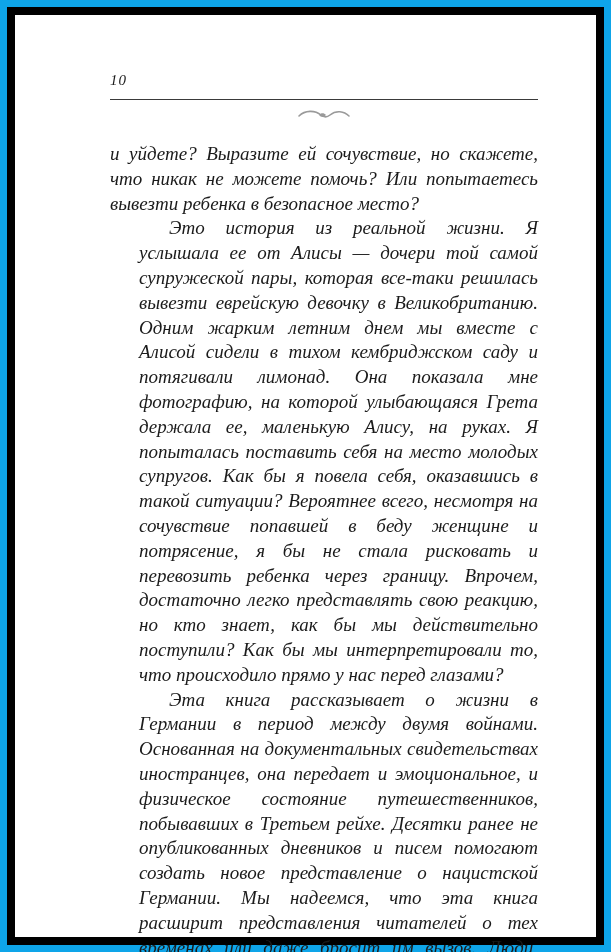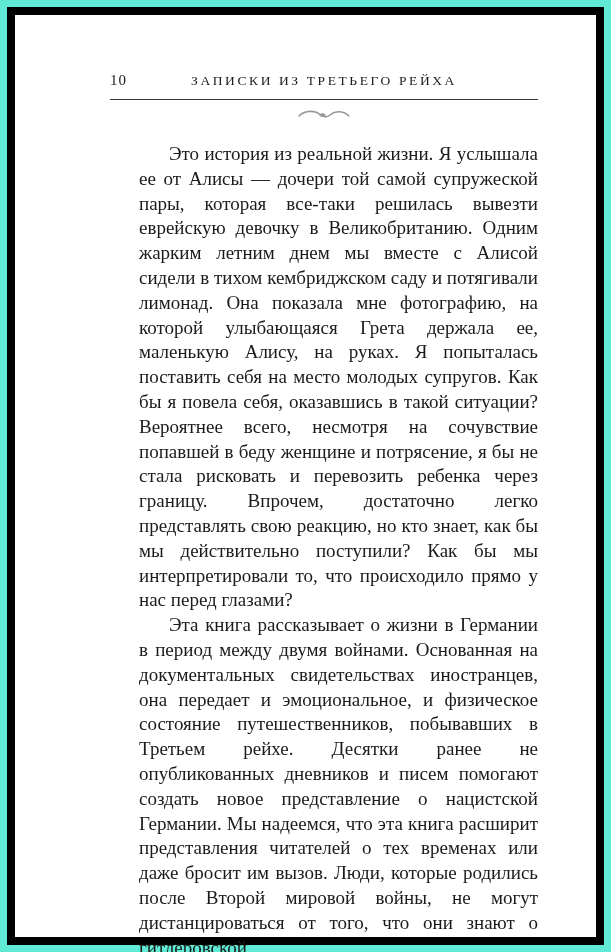--- a/index.html
+++ b/index.html
@@ -4,23 +4,24 @@
 <style>
   html, body {
     margin: 0;
     padding: 0;
     background: #ffffff;
   }
   .stage {
     position: relative;
     width: 611px;
     height: 952px;
-    background: #5eead4;
+    background: #0ea5e9;
     overflow: hidden;
     font-family: "Liberation Serif", "DejaVu Serif", serif;
+    font-style: italic;
   }
   .frame {
     position: absolute;
     left: 7px;
     top: 7px;
     right: 7px;
     bottom: 7px;
     border: 8px solid #000000;
     background: #ffffff;
     box-sizing: border-box;
@@ -85,32 +86,32 @@
 </style>
 </head>
 <body>
 
 <div class="stage">
   <div class="frame">
     <div class="content">
 
       <div class="header">
         <span class="page-number">10</span>
-        <span class="running-title">ЗАПИСКИ ИЗ ТРЕТЬЕГО РЕЙХА</span>
       </div>
 
       <hr class="header-rule">
 
       <div class="ornament-wrap">
         <svg width="54" height="14" viewBox="0 0 54 14" aria-hidden="true">
           <path d="M2 8 C 8 2, 18 2, 24 7 C 27 9.5, 30 9.5, 33 7 C 39 2, 47 3, 52 8" fill="none" stroke="#9a9a9a" stroke-width="1.6" stroke-linecap="round"></path>
           <path d="M22 7 C 24 4.5, 27 4.5, 29 7 C 27 9.5, 24 9.5, 22 7 Z" fill="#9a9a9a"></path>
         </svg>
       </div>
 
       <div class="body-text">
+        <p>и уйдете? Выразите ей сочувствие, но скажете, что никак не можете помочь? Или попытаетесь вывезти ребенка в безопасное место?</p>
         <p class="indent">Это история из реальной жизни. Я услышала ее от Алисы — дочери той самой супружеской пары, которая все-таки решилась вывезти еврейскую девочку в Великобританию. Одним жарким летним днем мы вместе с Алисой сидели в тихом кембриджском саду и потягивали лимонад. Она показала мне фотографию, на которой улыбающаяся Грета держала ее, маленькую Алису, на руках. Я попыталась поставить себя на место молодых супругов. Как бы я повела себя, оказавшись в такой ситуации? Вероятнее всего, несмотря на сочувствие попавшей в беду женщине и потрясение, я бы не стала рисковать и перевозить ребенка через границу. Впрочем, достаточно легко представлять свою реакцию, но кто знает, как бы мы действительно поступили? Как бы мы интерпретировали то, что происходило прямо у нас перед глазами?</p>
         <p class="indent">Эта книга рассказывает о жизни в Германии в период между двумя войнами. Основанная на документальных свидетельствах иностранцев, она передает и эмоциональное, и физическое состояние путешественников, побывавших в Третьем рейхе. Десятки ранее не опубликованных дневников и писем помогают создать новое представление о нацистской Германии. Мы надеемся, что эта книга расширит представления читателей о тех временах или даже бросит им вызов. Люди, которые родились после Второй мировой войны, не могут дистанцироваться от того, что они знают о гитлеровской</p>
       </div>
 
     </div>
   </div>
 </div>
 
 </body></html>

